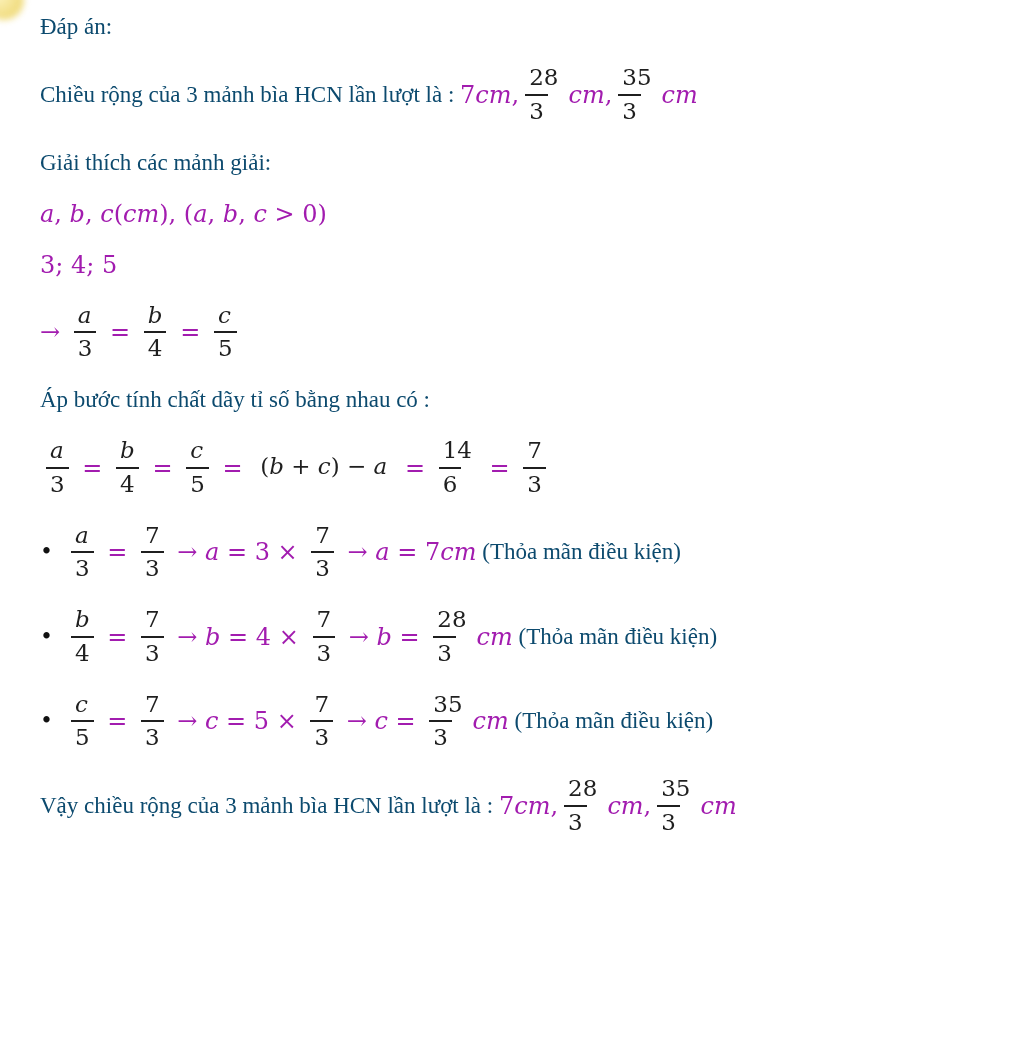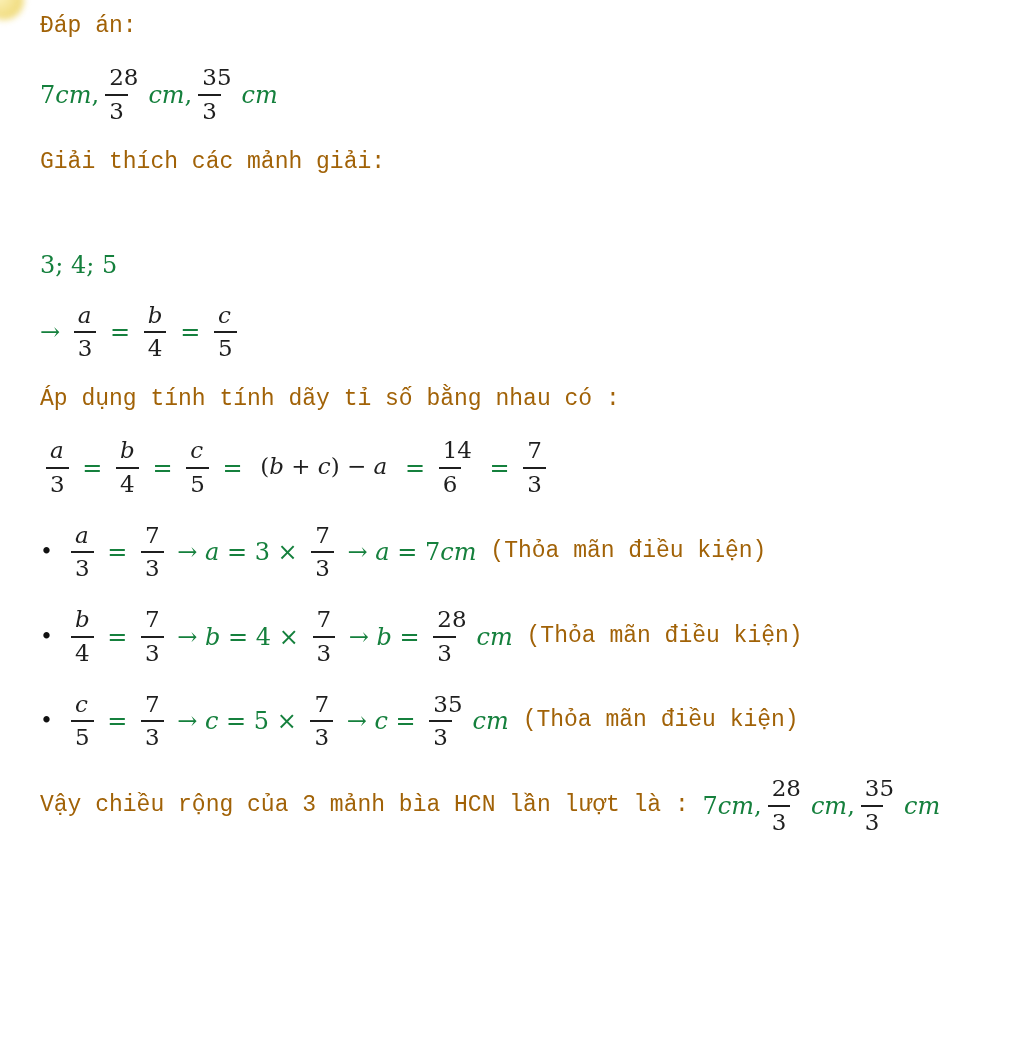--- a/index.html
+++ b/index.html
@@ -33,29 +33,29 @@
     display: flex;
     align-items: center;
     flex-wrap: nowrap;
     margin-bottom: 21px;
     min-height: 30px;
     color: #1f1f1f;
     font-family: "DejaVu Serif", serif;
     font-size: 25px;
   }
   .txt {
-    font-family: Liberation Mono, monospace;
-    color: #a16207;
+    font-family: Liberation Serif, serif;
+    color: #0c4a6e;
     font-size: 23px;
     white-space: pre-wrap;
     line-height: 1.3;
   }
   .math {
     font-family: "DejaVu Serif", serif;
-    color: #15803d;
+    color: #a21caf;
     font-size: 24px;
     white-space: pre;
     line-height: 1.25;
   }
   .math .it, .frac .it {
     font-style: italic;
   }
   .frac {
     display: inline-flex;
     flex-direction: column;
@@ -86,36 +86,38 @@
 <body>
 
 <div class="corner-blob"></div>
 
 <div class="content">
   <div>
       <div class="line">
         <span class="txt">Đáp án:</span>
       </div>
       <div class="line">
+        <span class="txt">Chiều rộng của 3 mảnh bìa HCN lần lượt là : </span>
         <span class="math">7<span class="it">cm</span>,</span>
         <span class="frac">
           <span class="num">28</span>
           <span class="den">3</span>
         </span>
         <span class="math"><span class="it">cm</span>,</span>
         <span class="frac">
           <span class="num">35</span>
           <span class="den">3</span>
         </span>
         <span class="math"><span class="it">cm</span></span>
       </div>
       <div class="line">
         <span class="txt">Giải thích các mảnh giải:</span>
       </div>
       <div class="line">
+        <span class="math"><span class="it">a</span>, <span class="it">b</span>, <span class="it">c</span>(<span class="it">cm</span>), (<span class="it">a</span>, <span class="it">b</span>, <span class="it">c</span> &gt; 0)</span>
       </div>
       <div class="line">
         <span class="math">3; 4; 5</span>
       </div>
       <div class="line">
         <span class="math">→ </span>
         <span class="frac">
           <span class="num"><span class="it">a</span></span>
           <span class="den">3</span>
         </span>
@@ -124,21 +126,21 @@
           <span class="num"><span class="it">b</span></span>
           <span class="den">4</span>
         </span>
         <span class="math"> = </span>
         <span class="frac">
           <span class="num"><span class="it">c</span></span>
           <span class="den">5</span>
         </span>
       </div>
       <div class="line">
-        <span class="txt">Áp dụng tính tính dãy tỉ số bằng nhau có :</span>
+        <span class="txt">Áp bước tính chất dãy tỉ số bằng nhau có :</span>
       </div>
       <div class="line">
         <span class="frac">
           <span class="num"><span class="it">a</span></span>
           <span class="den">3</span>
         </span>
         <span class="math"> = </span>
         <span class="frac">
           <span class="num"><span class="it">b</span></span>
           <span class="den">4</span>

